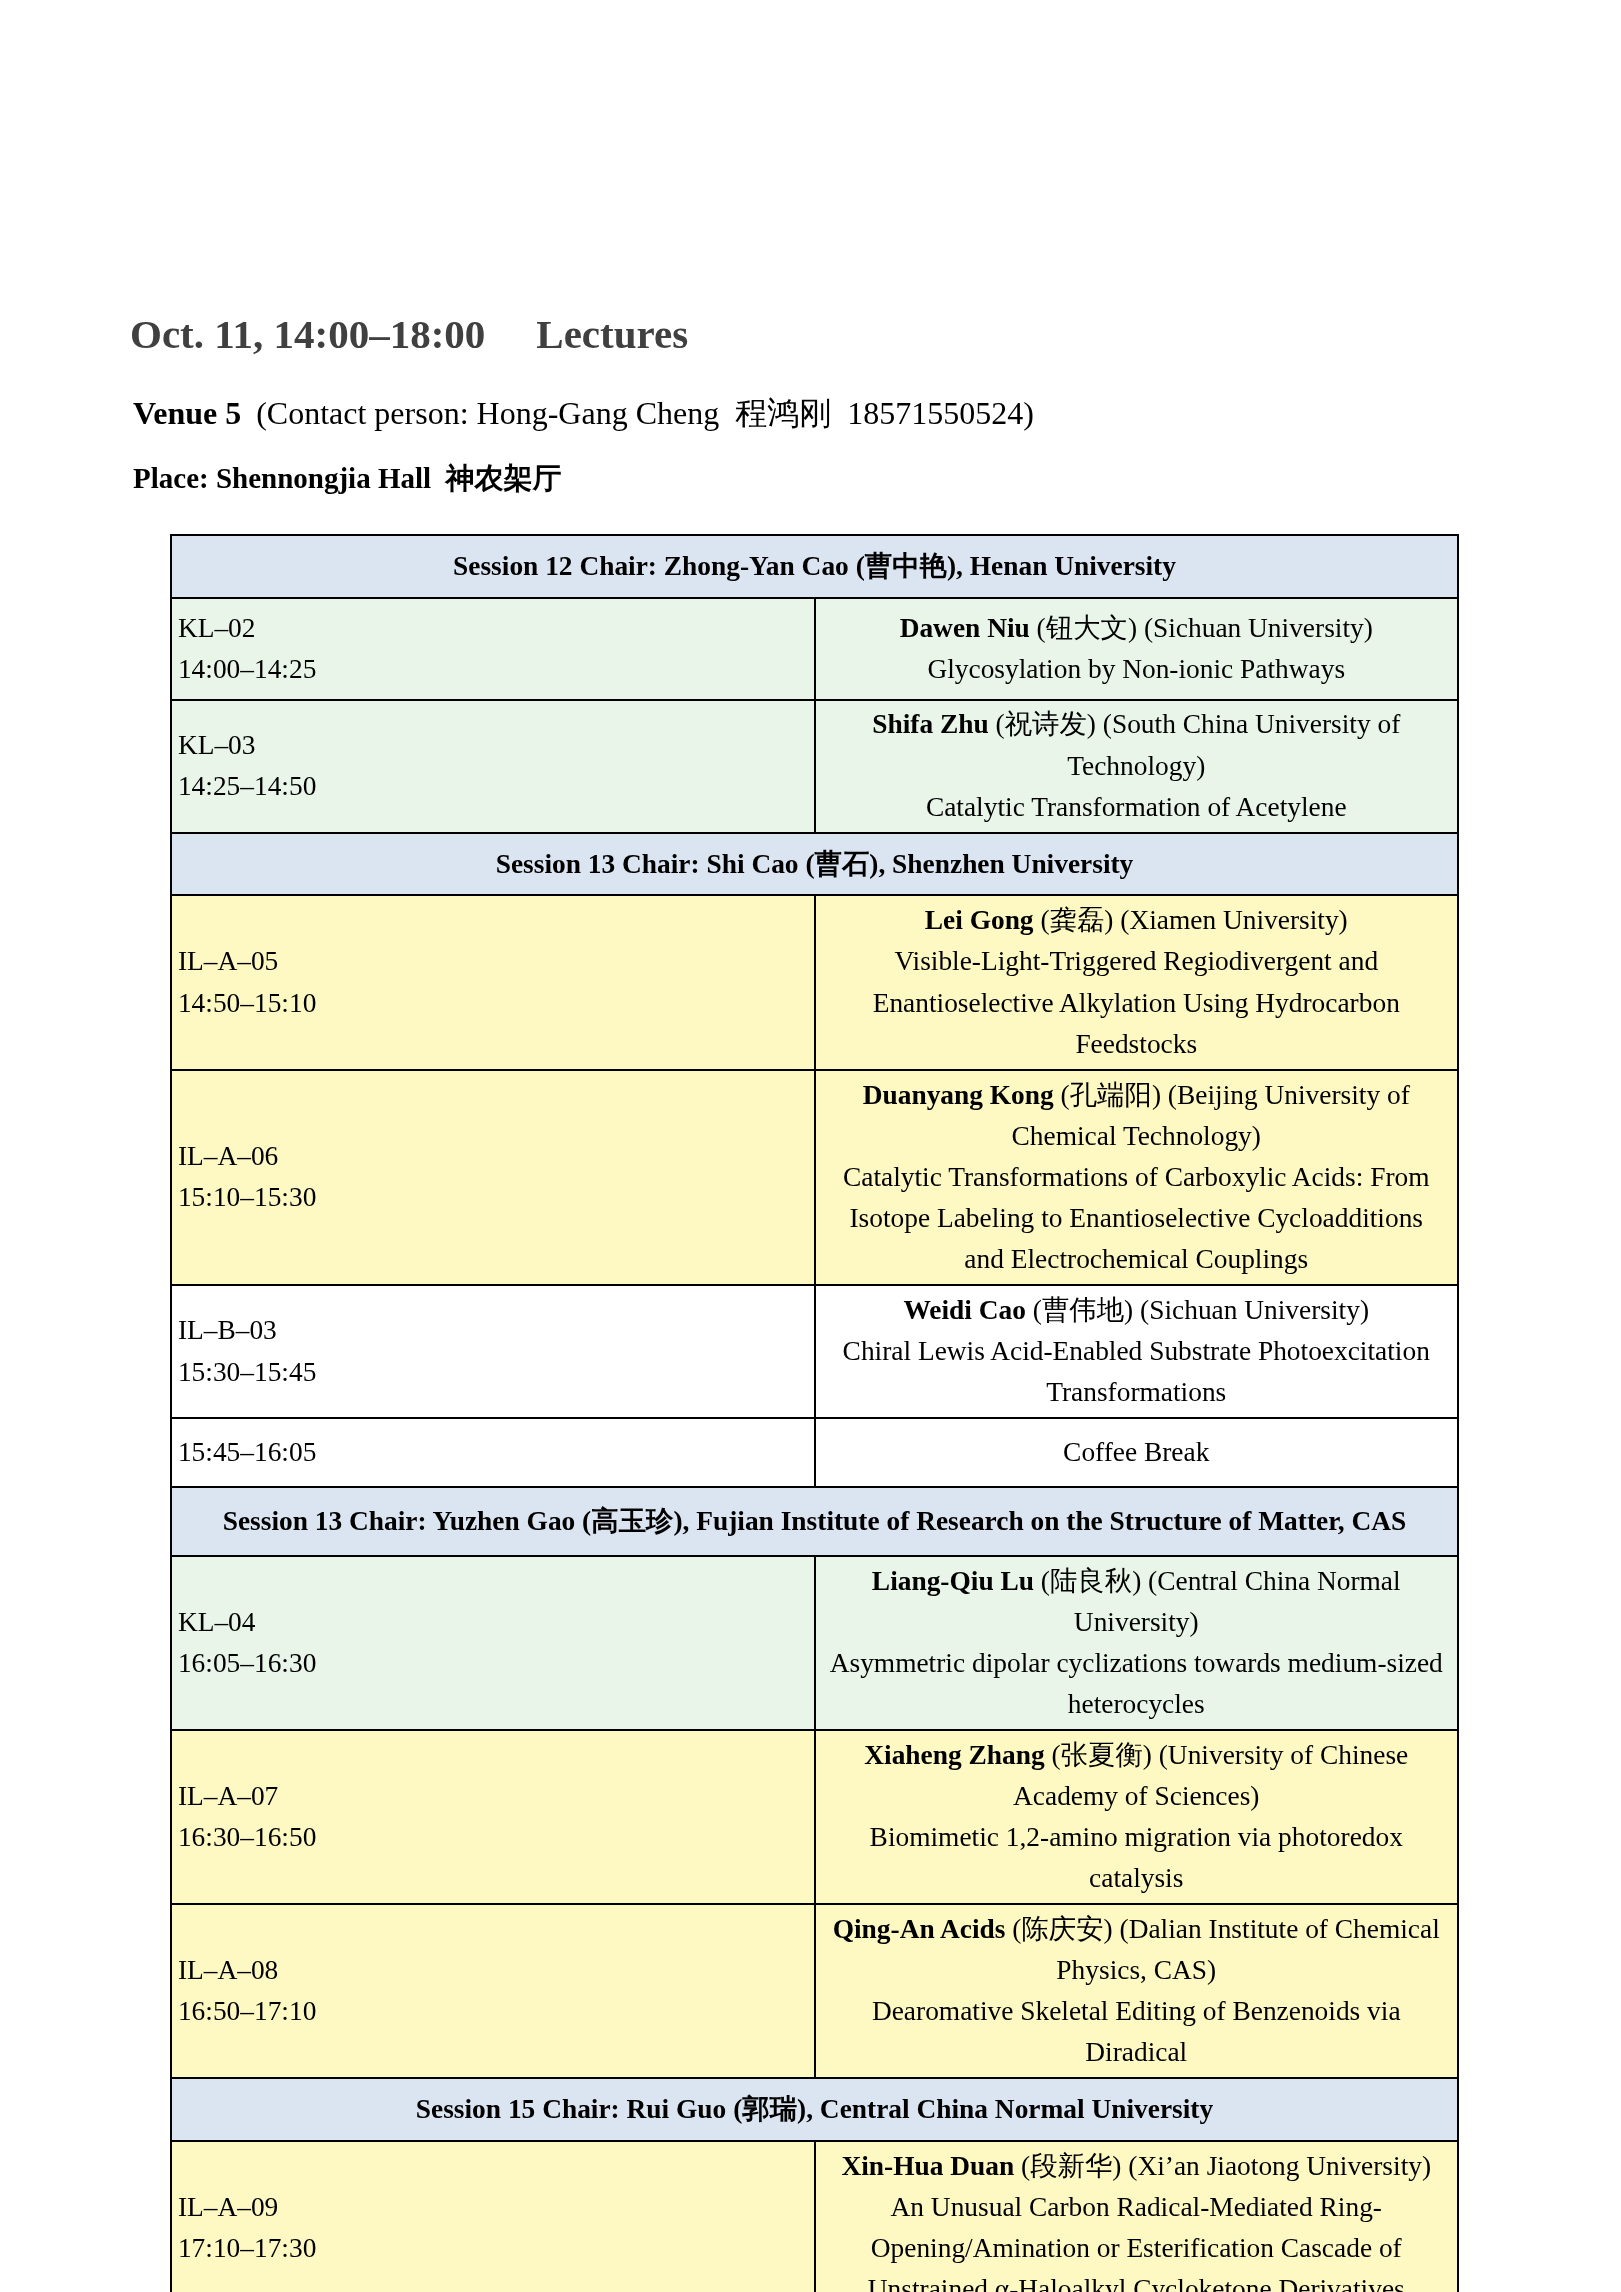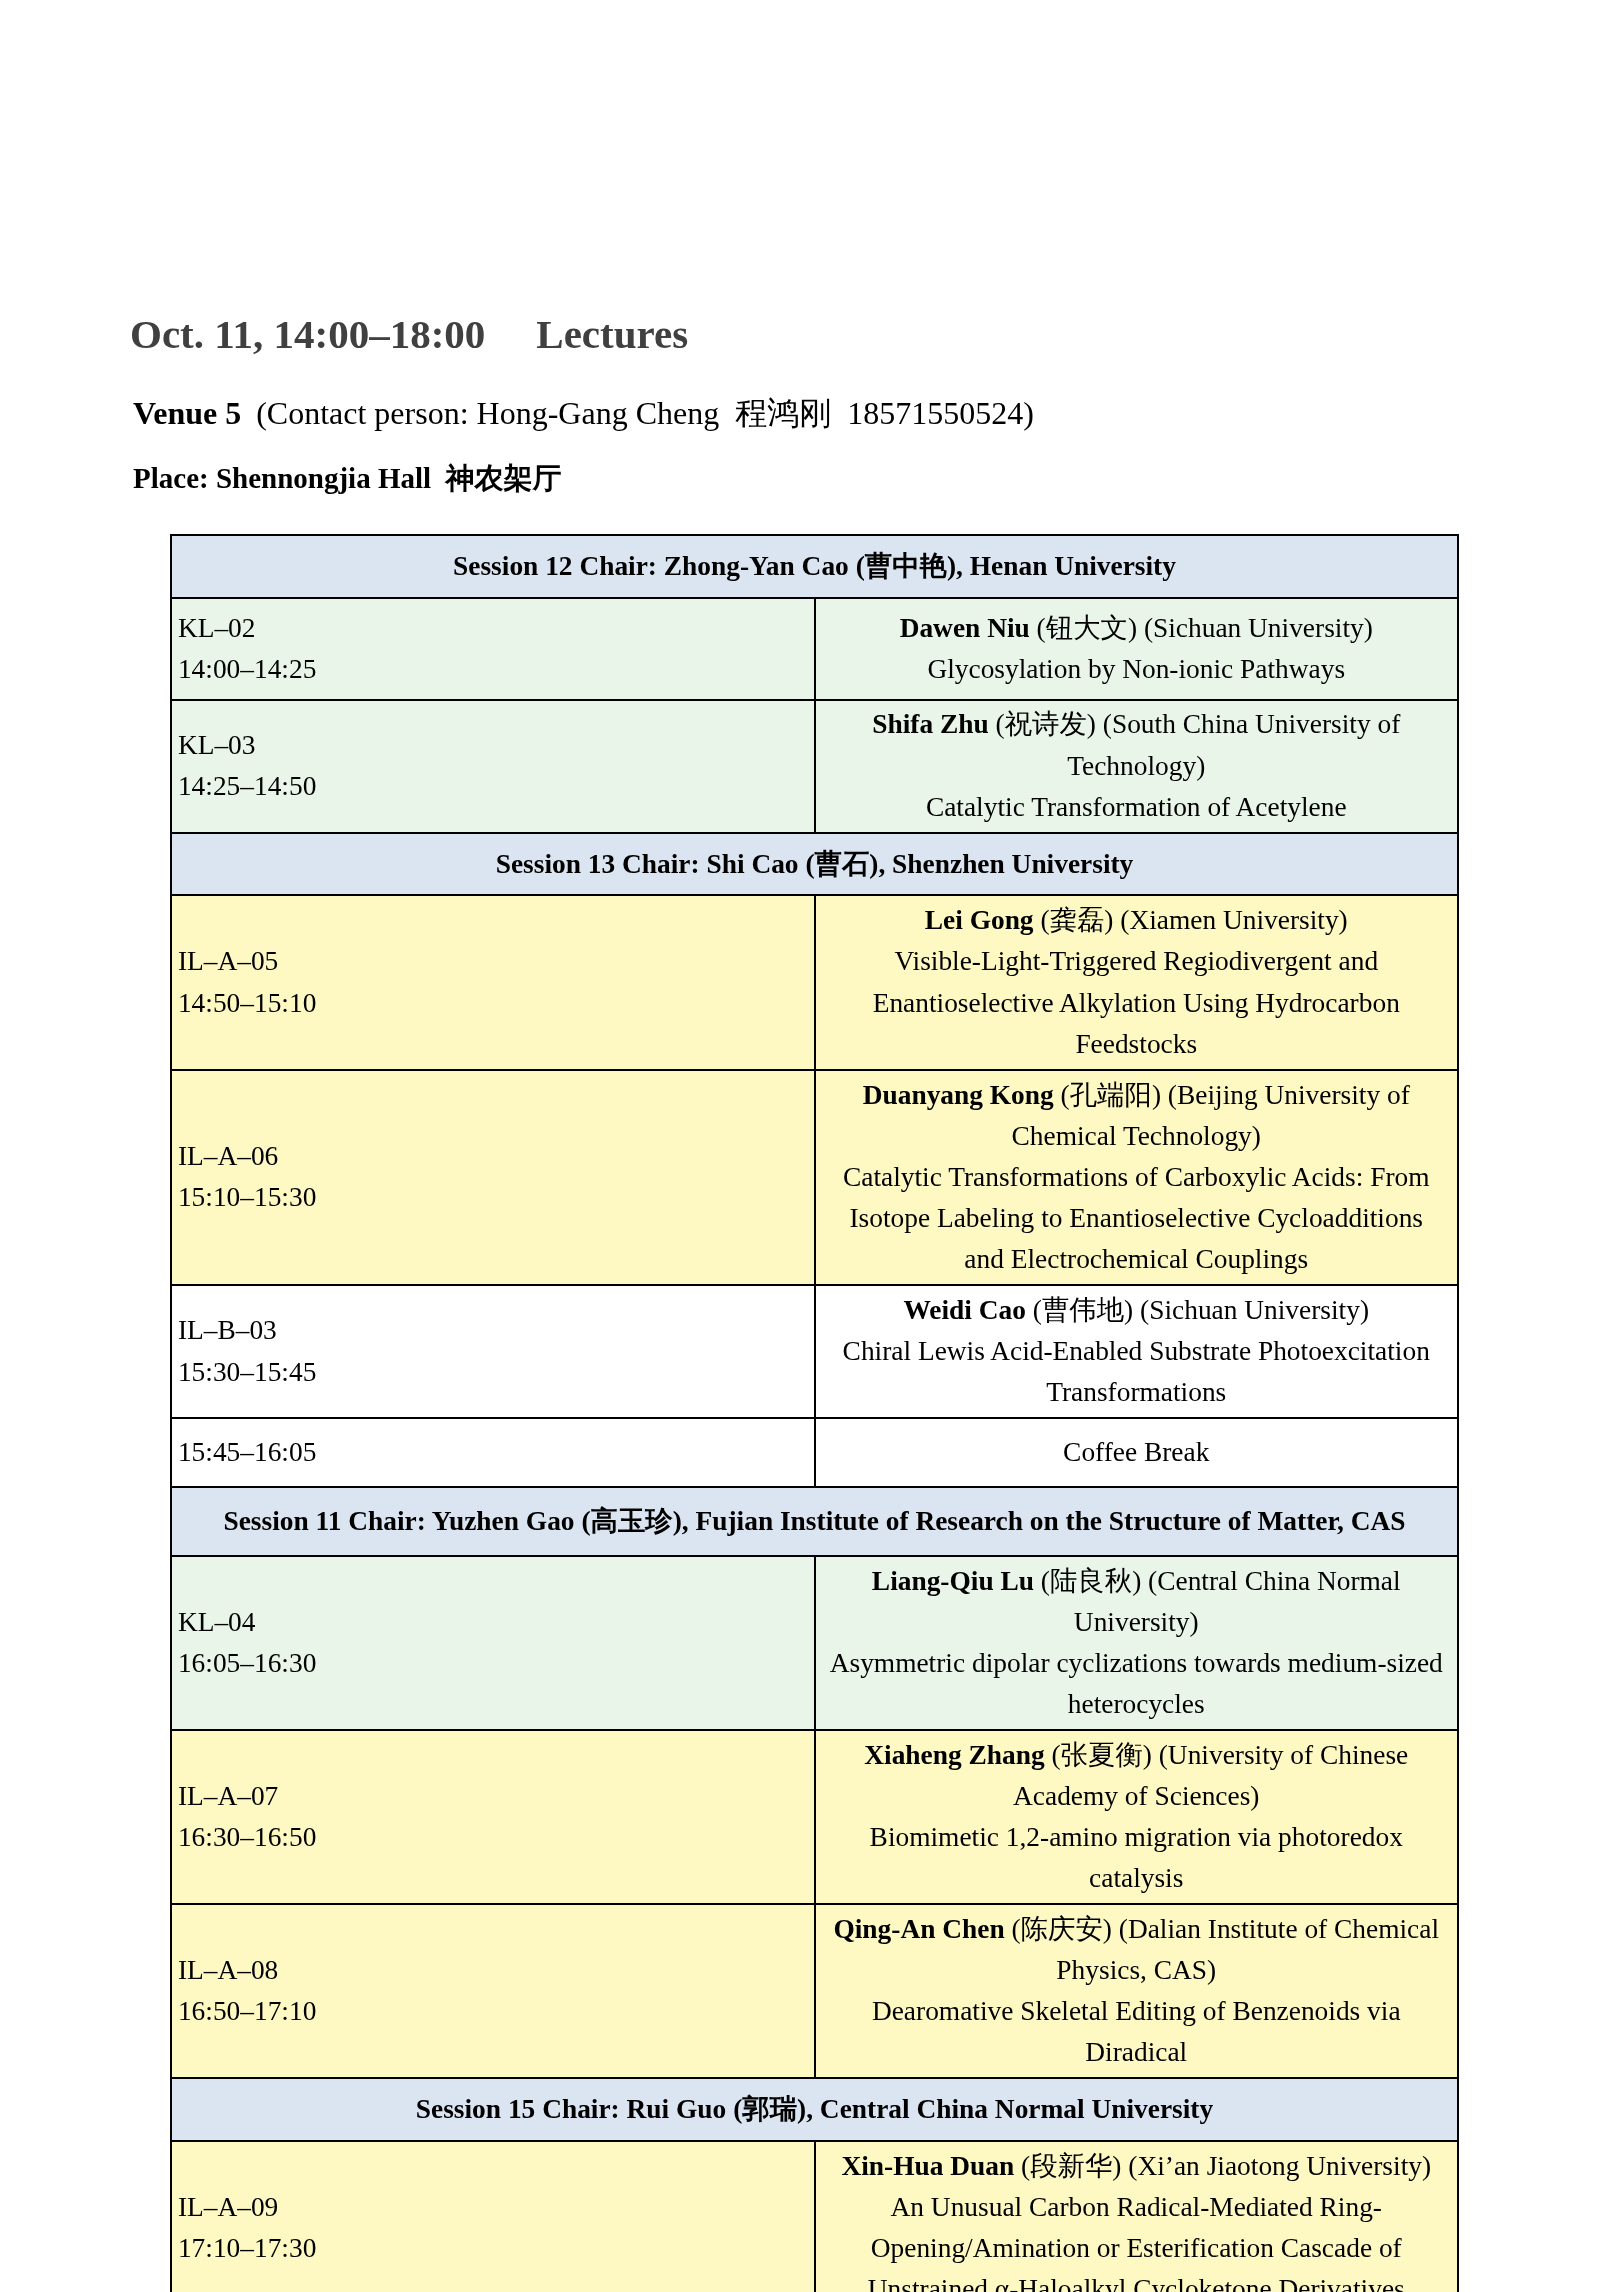--- a/index.html
+++ b/index.html
@@ -137,21 +137,21 @@
     <tr class="bg-white hc">
       <td class="c1">
             <div>15:45–16:05</div>
           </td>
       <td class="c2">
             <div>Coffee Break</div>
           </td>
     </tr>
 
     <tr class="session hc">
-      <td colspan="2">Session 11 Chair: Yuzhen Gao (高玉珍), Fujian Institute of Research on the Structure of Matter, CAS</td>
+      <td colspan="2">Session 13 Chair: Yuzhen Gao (高玉珍), Fujian Institute of Research on the Structure of Matter, CAS</td>
     </tr>
 
     <tr class="bg-green h2">
       <td class="c1">
             <div>KL–04</div>
             <div>16:05–16:30</div>
           </td>
       <td class="c2">
             <div class="spk"><span class="b">Liang-Qiu Lu</span><span> (陆良秋) (Central China Normal University)</span></div>
             <div>Asymmetric dipolar cyclizations towards medium-sized heterocycles</div>
@@ -168,21 +168,21 @@
             <div>Biomimetic 1,2-amino migration via photoredox catalysis</div>
           </td>
     </tr>
 
     <tr class="bg-cream h2">
       <td class="c1">
             <div>IL–A–08</div>
             <div>16:50–17:10</div>
           </td>
       <td class="c2">
-            <div class="spk"><span class="b">Qing-An Chen</span><span> (陈庆安) (Dalian Institute of Chemical Physics, CAS)</span></div>
+            <div class="spk"><span class="b">Qing-An Acids</span><span> (陈庆安) (Dalian Institute of Chemical Physics, CAS)</span></div>
             <div>Dearomative Skeletal Editing of Benzenoids via Diradical</div>
           </td>
     </tr>
 
     <tr class="session hs">
       <td colspan="2">Session 15 Chair: Rui Guo (郭瑞), Central China Normal University</td>
     </tr>
 
     <tr class="bg-cream h3">
       <td class="c1">

